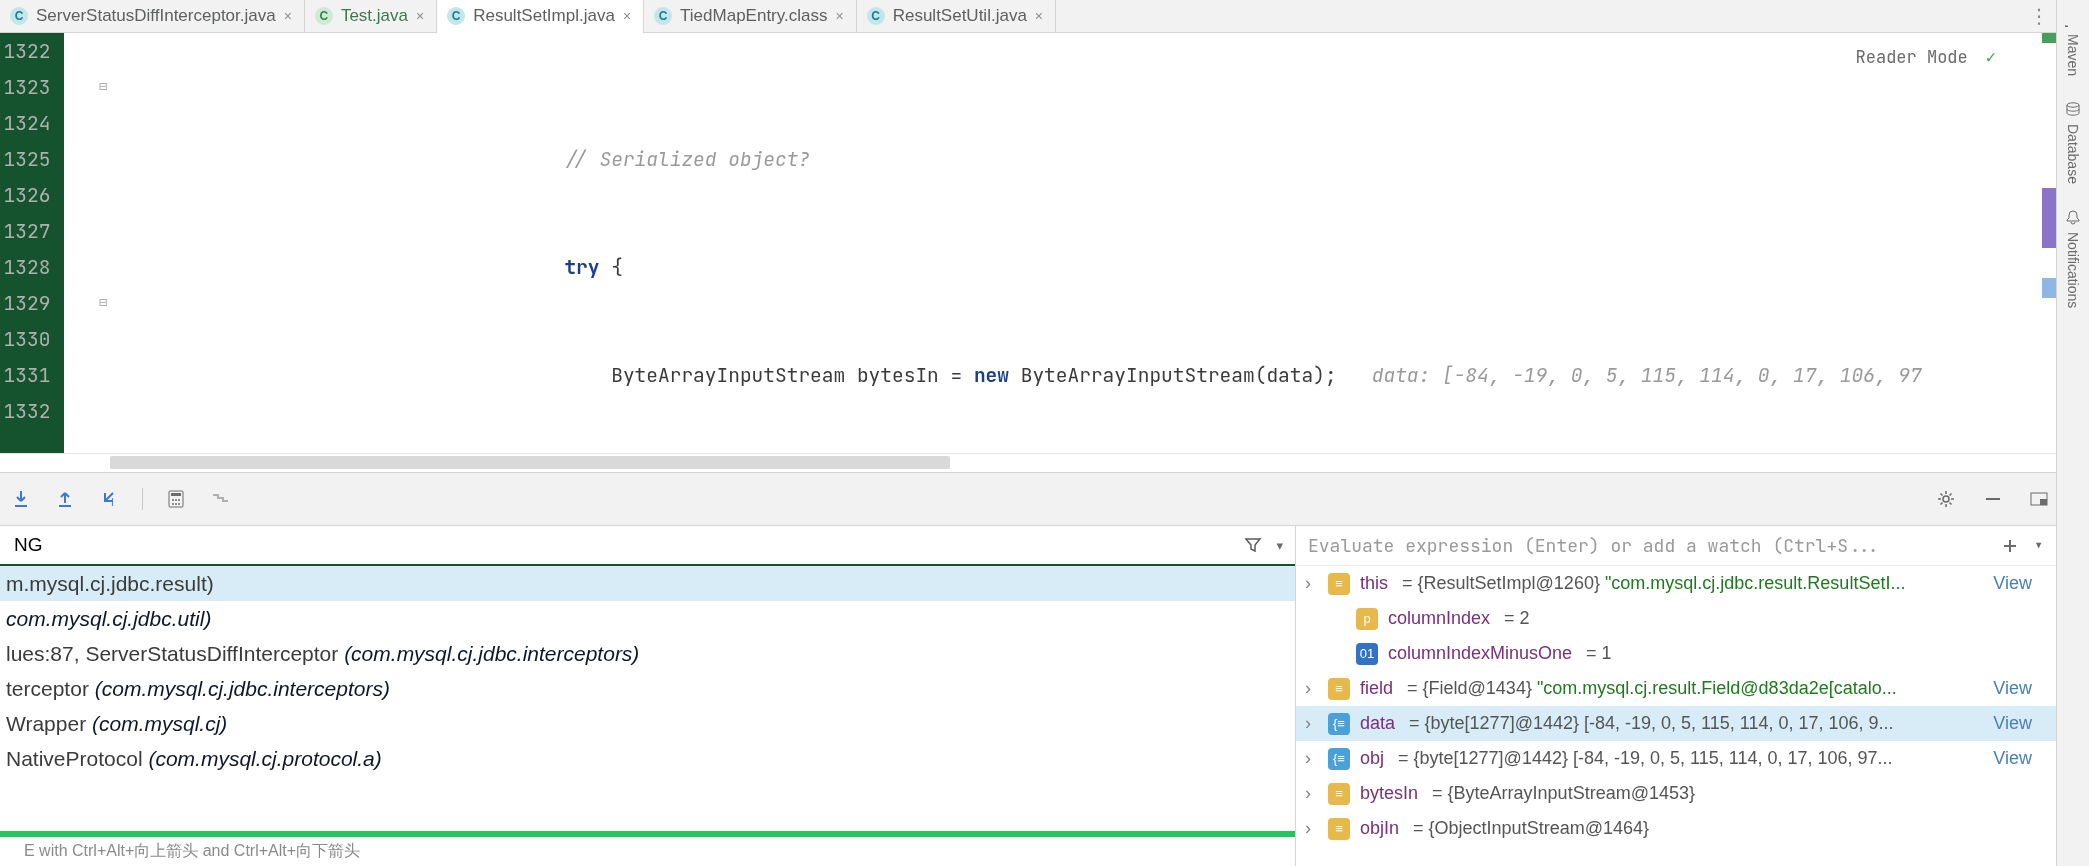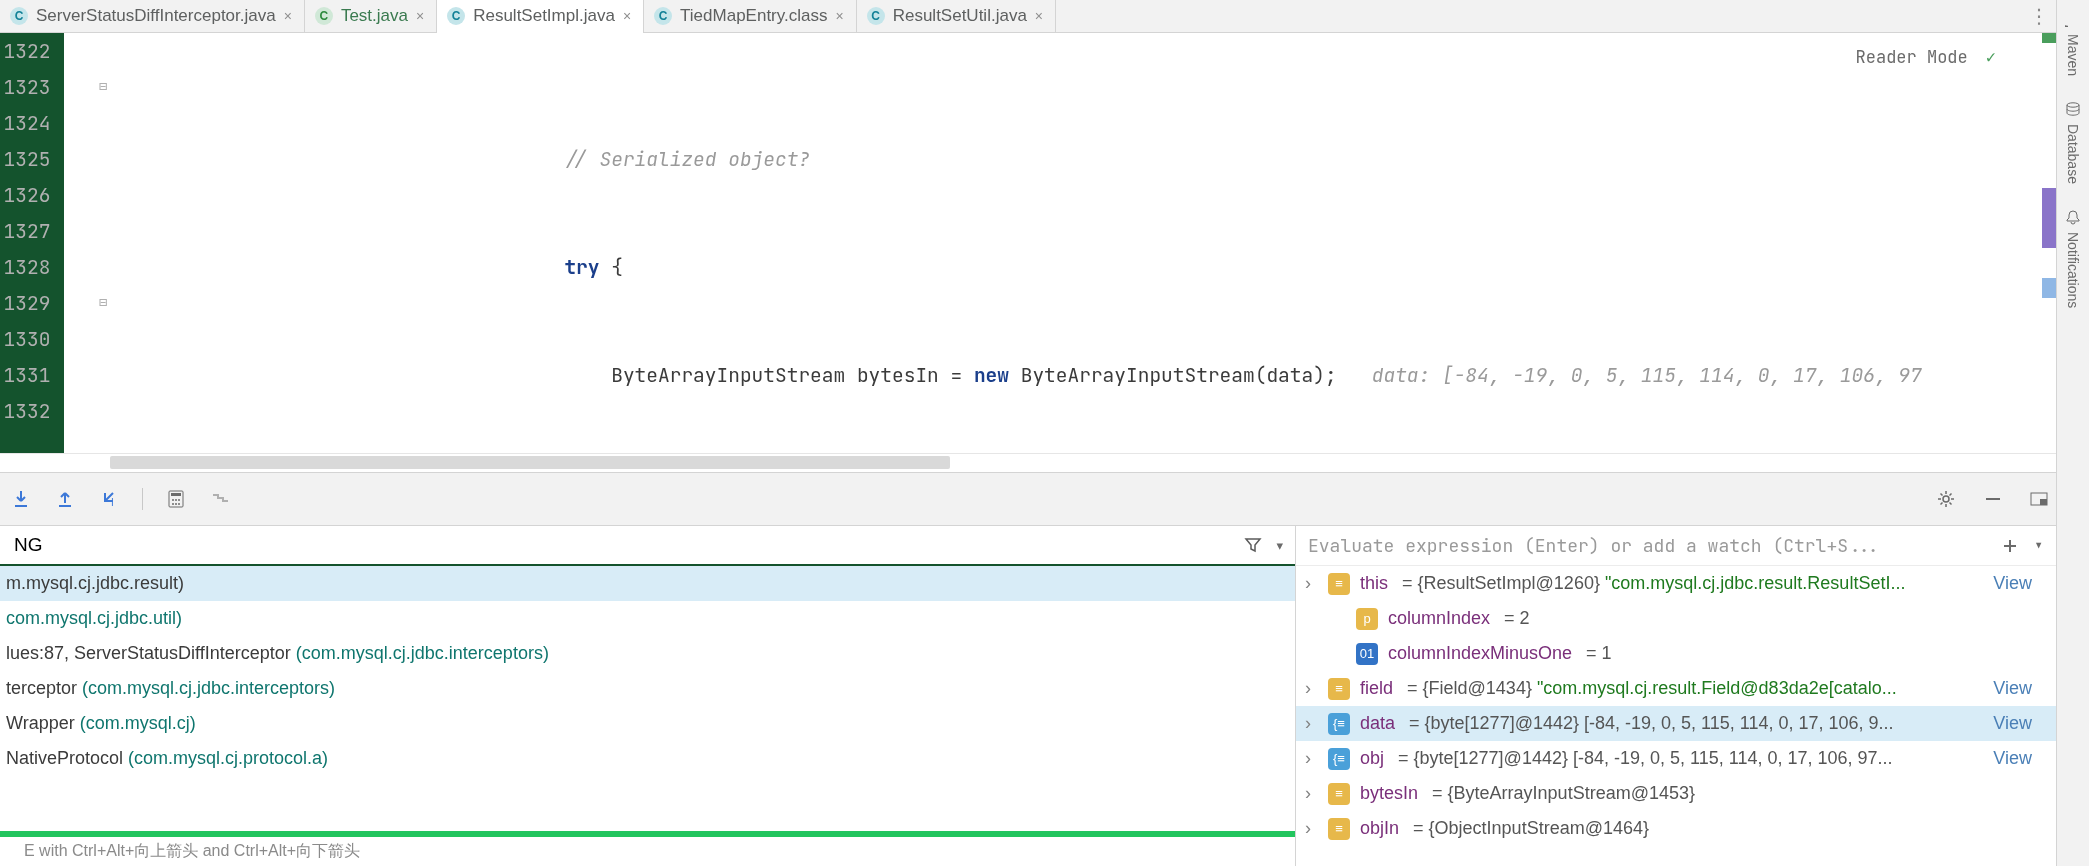--- a/index.html
+++ b/index.html
@@ -40,24 +40,24 @@
 .dbgtoolbar .sep{width:1px;height:22px;background:#c8c8c8;margin:0 2px}
 .dbgtoolbar .fill{flex:1}
 .dbgtoolbar .gearbtn{color:#6b6b6b;cursor:pointer;margin-right:10px}
 
 .panels{flex:1;display:flex;border-top:1px solid #d4d4d4;min-height:0}
 .leftpane{flex:1;display:flex;flex-direction:column;background:#fff;border-right:1px solid #d4d4d4;min-width:0}
 .rightpane{width:760px;display:flex;flex-direction:column;background:#fff}
 .filterbar{height:40px;display:flex;align-items:center;padding:0 12px;border-bottom:2px solid #14532d}
 .filterbar input{flex:1;border:none;outline:none;font-size:19px;background:transparent}
 .filterbar .iconbtn{color:#6b6b6b;margin-left:14px;cursor:pointer}
-.frames{flex:1;overflow:hidden;font-size:18px;line-height:35px}
+.frames{flex:1;overflow:hidden;font-size:21px;line-height:35px}
 .frame{padding:0 6px;white-space:nowrap;overflow:hidden;text-overflow:ellipsis}
 .frame.sel{background:#d8ecf7}
-.frame .pkg{color:#0f766e}
+.frame .pkg{font-style:italic;color:#0f172a}
 .frame.sel .pkg{color:#7a8a95}
 .hintline{padding:4px 24px;color:#8a8a8a;border-top:6px solid #22c55e;background:#fff;height:35px;font-size:16px}
 
 .evalbar{height:40px;display:flex;align-items:center;padding:0 12px;border-bottom:1px solid #ececec;color:#9a9a9a;font-family:"JetBrains Mono","Consolas",monospace;font-size:18px}
 .evalbar .fill{flex:1}
 .evalbar .abtn{color:#6b6b6b;margin-left:14px;cursor:pointer}
 .vars{flex:1;overflow:hidden;font-size:18px;line-height:35px}
 .varline{display:flex;align-items:center;height:35px;padding-left:4px;gap:10px}
 .varline.sel{background:#d8ecf7}
 .expicon{width:16px;color:#828282;display:inline-block;text-align:center;margin-right:2px}

